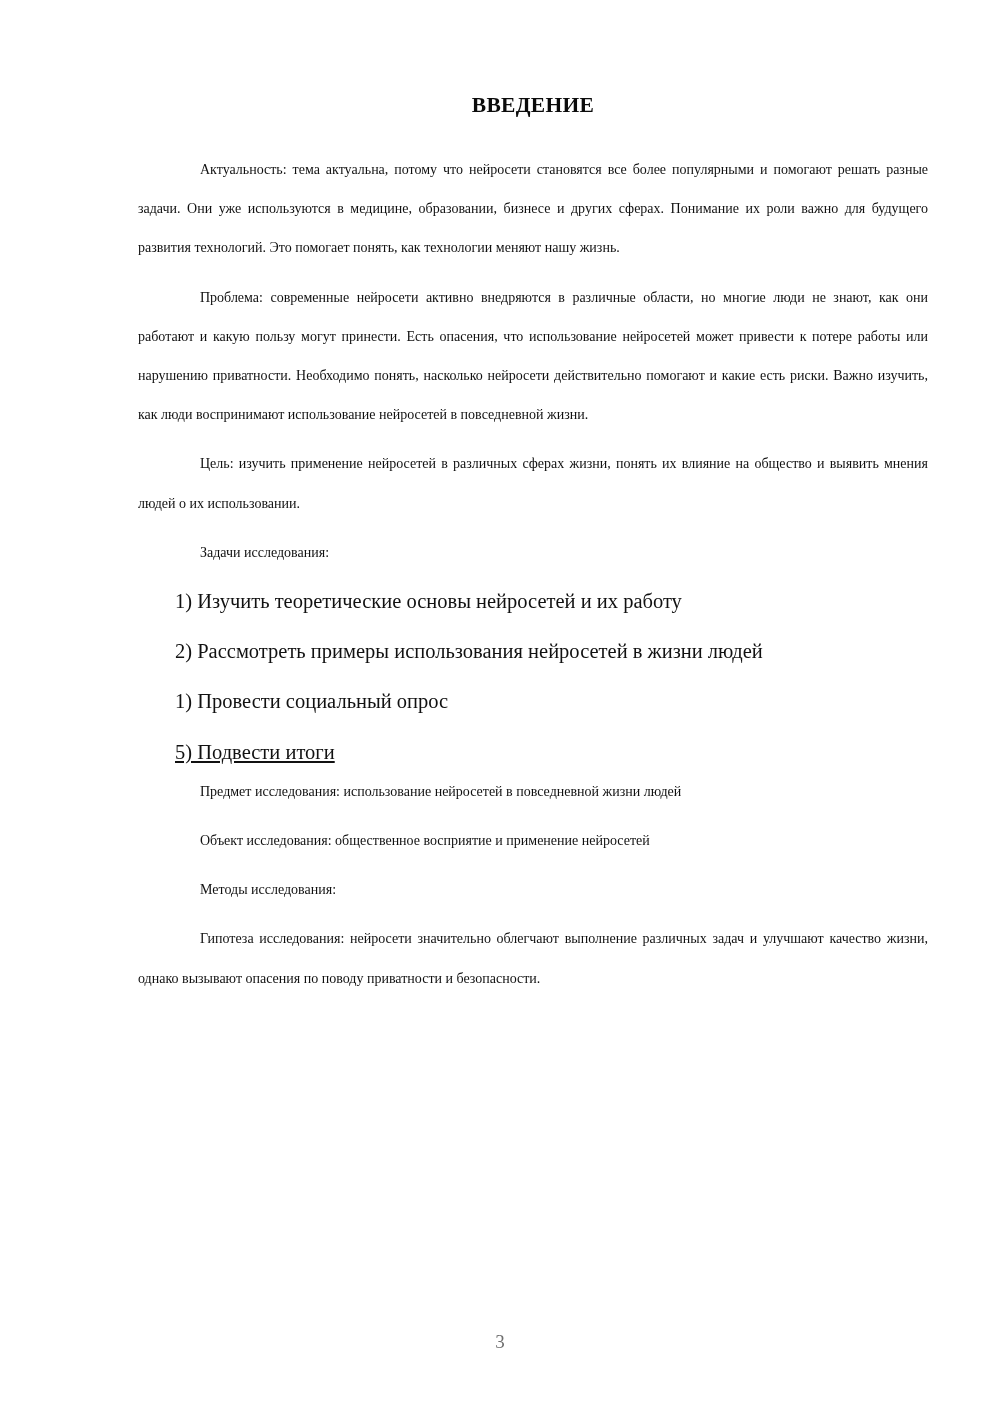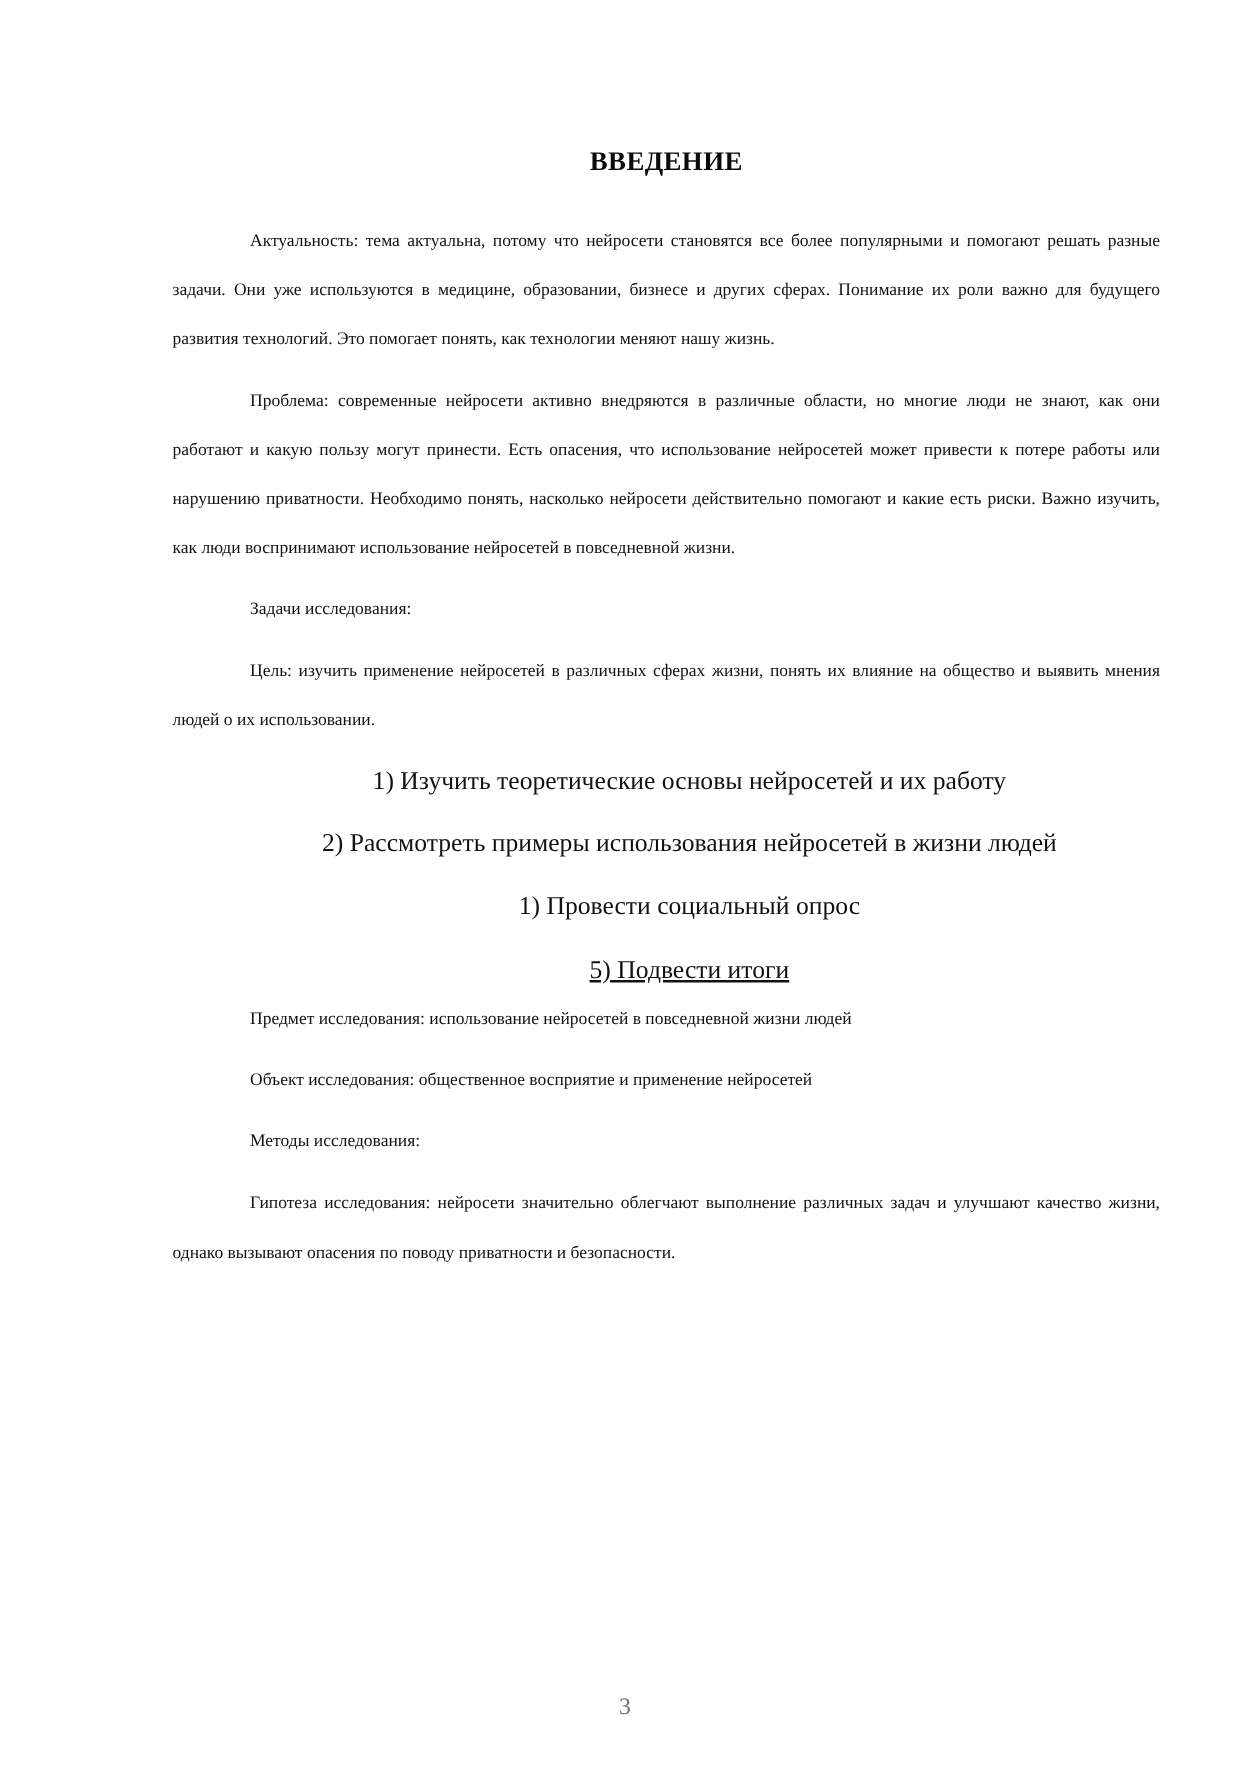--- a/index.html
+++ b/index.html
@@ -16,21 +16,20 @@
     overflow: hidden;
   }
 
   .page {
     position: absolute;
     left: 0;
     top: 0;
     width: 1000px;
     height: 1214px;
     background: #ffffff;
-    margin-top: 24px;
   }
 
   .content {
     position: absolute;
     left: 138px;
     top: 86px;
     width: 790px;
   }
 
   .doc-title {
@@ -58,21 +57,21 @@
     margin-top: 10px;
   }
 
   .list-block {
     margin-top: 10px;
   }
 
   .list-item {
     font-size: 20.5px;
     line-height: 39.2px;
-    text-align: center;
+    text-align: left;
     margin: 0 0 11px 0;
     padding-left: 37px;
     color: #111111;
   }
 
   .list-item:last-child {
     margin-bottom: 0;
     text-decoration: underline;
   }
 
@@ -98,23 +97,23 @@
 <div class="page">
 
   <div class="content">
 
     <h1 class="doc-title">ВВЕДЕНИЕ</h1>
 
     <p class="para">Актуальность: тема актуальна, потому что нейросети становятся все более популярными и помогают решать разные задачи. Они уже используются в медицине, образовании, бизнесе и других сферах. Понимание их роли важно для будущего развития технологий. Это помогает понять, как технологии меняют нашу жизнь.</p>
 
     <p class="para">Проблема: современные нейросети активно внедряются в различные области, но многие люди не знают, как они работают и какую пользу могут принести. Есть опасения, что использование нейросетей может привести к потере работы или нарушению приватности. Необходимо понять, насколько нейросети действительно помогают и какие есть риски. Важно изучить, как люди воспринимают использование нейросетей в повседневной жизни.</p>
 
+    <p class="para">Цель: изучить применение нейросетей в различных сферах жизни, понять их влияние на общество и выявить мнения людей о их использовании.</p>
+
     <p class="para">Задачи исследования:</p>
-
-    <p class="para">Цель: изучить применение нейросетей в различных сферах жизни, понять их влияние на общество и выявить мнения людей о их использовании.</p>
 
     <div class="list-block">
       <p class="list-item">1) Изучить теоретические основы нейросетей и их работу</p>
       <p class="list-item">2) Рассмотреть примеры использования нейросетей в жизни людей</p>
       <p class="list-item">1) Провести социальный опрос</p>
       <p class="list-item">5) Подвести итоги</p>
     </div>
 
     <p class="para">Предмет исследования: использование нейросетей в повседневной жизни людей</p>
 

